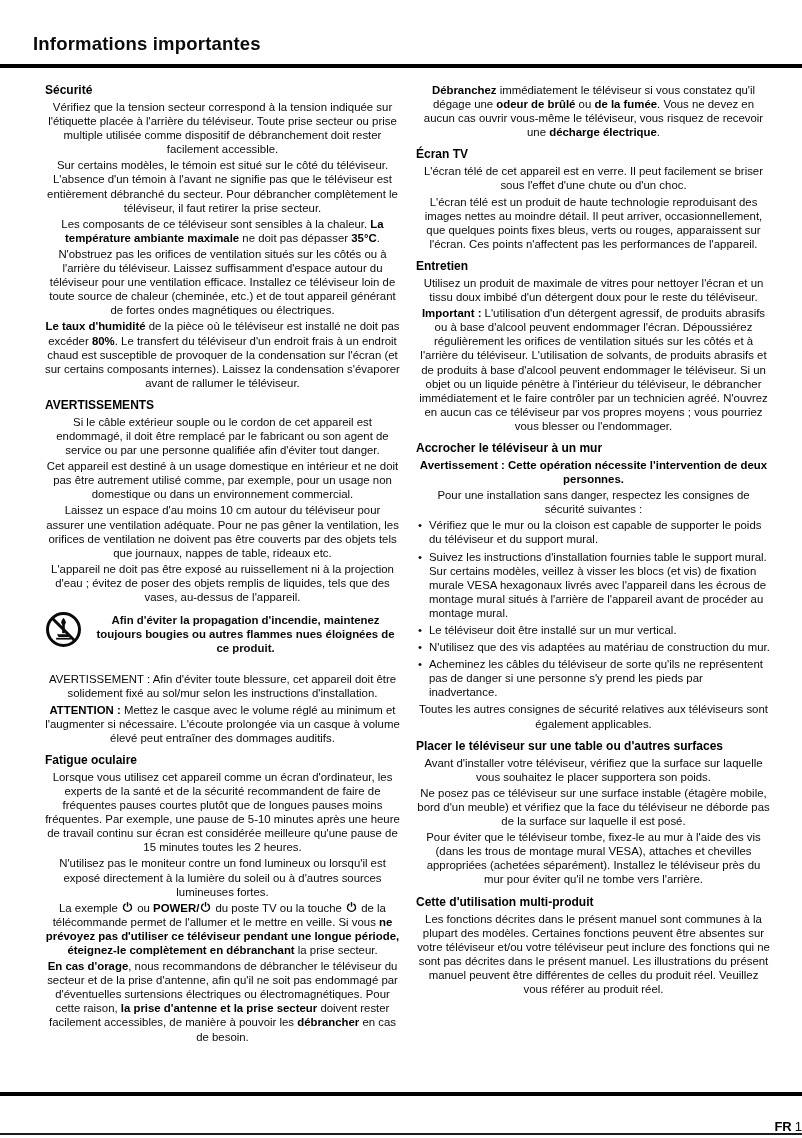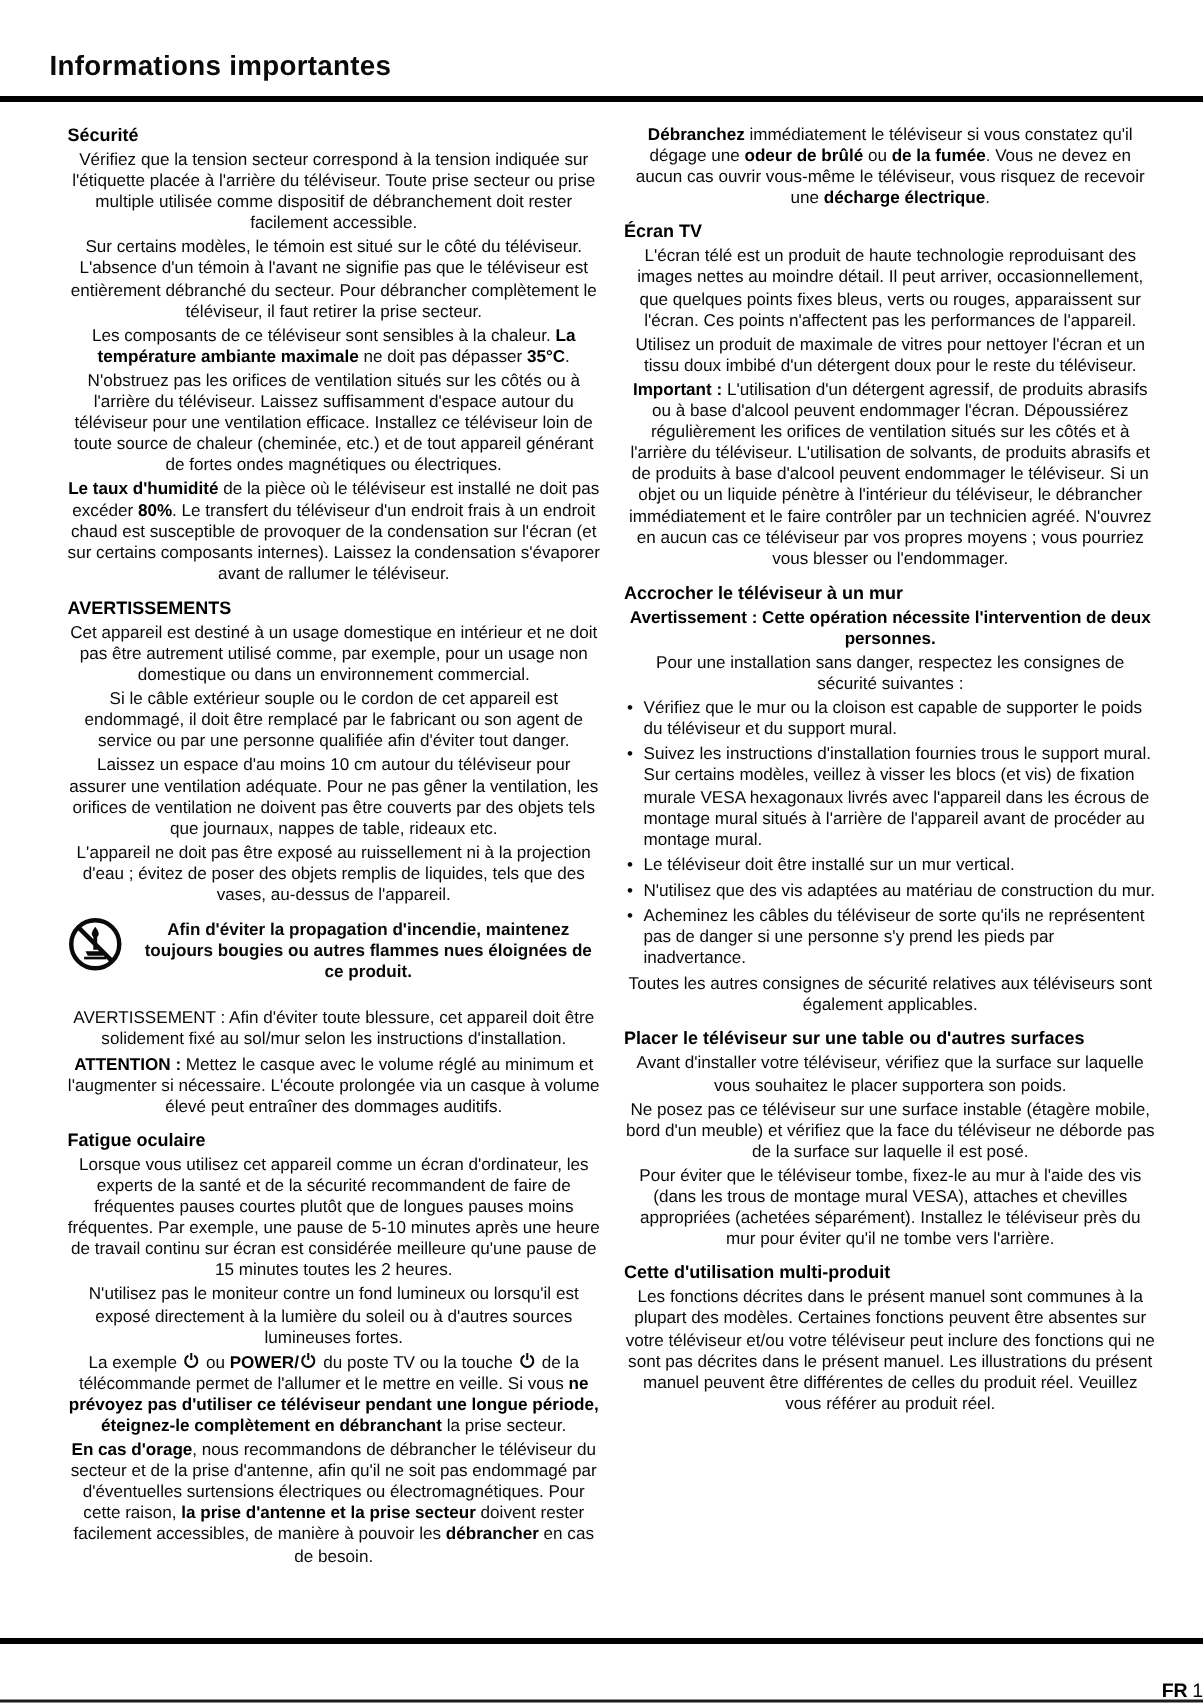--- a/index.html
+++ b/index.html
@@ -103,22 +103,22 @@
         <section class="doc-section">
           <h3 class="sec-heading">Sécurité</h3>
           <p class="para"><span>Vérifiez que la tension secteur correspond à la tension indiquée sur l'étiquette placée à l'arrière du téléviseur. Toute prise secteur ou prise multiple utilisée comme dispositif de débranchement doit rester facilement accessible.</span></p>
           <p class="para"><span>Sur certains modèles, le témoin est situé sur le côté du téléviseur. L'absence d'un témoin à l'avant ne signifie pas que le téléviseur est entièrement débranché du secteur. Pour débrancher complètement le téléviseur, il faut retirer la prise secteur.</span></p>
           <p class="para"><span>Les composants de ce téléviseur sont sensibles à la chaleur. </span><b>La température ambiante maximale</b><span> ne doit pas dépasser </span><b>35°C</b><span>.</span></p>
           <p class="para"><span>N'obstruez pas les orifices de ventilation situés sur les côtés ou à l'arrière du téléviseur. Laissez suffisamment d'espace autour du téléviseur pour une ventilation efficace. Installez ce téléviseur loin de toute source de chaleur (cheminée, etc.) et de tout appareil générant de fortes ondes magnétiques ou électriques.</span></p>
           <p class="para"><b>Le taux d'humidité</b><span> de la pièce où le téléviseur est installé ne doit pas excéder </span><b>80%</b><span>. Le transfert du téléviseur d'un endroit frais à un endroit chaud est susceptible de provoquer de la condensation sur l'écran (et sur certains composants internes). Laissez la condensation s'évaporer avant de rallumer le téléviseur.</span></p>
         </section>
         <section class="doc-section">
           <h3 class="sec-heading">AVERTISSEMENTS</h3>
+          <p class="para"><span>Si le câble extérieur souple ou le cordon de cet appareil est endommagé, il doit être remplacé par le fabricant ou son agent de service ou par une personne qualifiée afin d'éviter tout danger.</span></p>
           <p class="para"><span>Cet appareil est destiné à un usage domestique en intérieur et ne doit pas être autrement utilisé comme, par exemple, pour un usage non domestique ou dans un environnement commercial.</span></p>
-          <p class="para"><span>Si le câble extérieur souple ou le cordon de cet appareil est endommagé, il doit être remplacé par le fabricant ou son agent de service ou par une personne qualifiée afin d'éviter tout danger.</span></p>
           <p class="para"><span>Laissez un espace d'au moins 10 cm autour du téléviseur pour assurer une ventilation adéquate. Pour ne pas gêner la ventilation, les orifices de ventilation ne doivent pas être couverts par des objets tels que journaux, nappes de table, rideaux etc.</span></p>
           <p class="para"><span>L'appareil ne doit pas être exposé au ruissellement ni à la projection d'eau ; évitez de poser des objets remplis de liquides, tels que des vases, au-dessus de l'appareil.</span></p>
           <div class="note">
             <span class="block-icon">
               <svg width="37" height="37" viewBox="0 0 40 40">
                 <path d="M20 7.4 c-1.7 2.5 -2.5 3.7 -2.5 5.1 a2.5 2.5 0 0 0 5 0 c0 -1.4 -0.8 -2.6 -2.5 -5.1 z" fill="currentColor"></path>
                 <rect x="18.6" y="14" width="2.8" height="10" fill="currentColor"></rect>
                 <path d="M13 25 h14 l-1.6 3.2 h-10.8 z" fill="currentColor"></path>
                 <rect x="12" y="29" width="16" height="1.9" fill="currentColor"></rect>
                 <circle cx="20" cy="20" r="17.3" fill="none" stroke="currentColor" stroke-width="3.2"></circle>
@@ -146,33 +146,35 @@
               </svg></span><span> de la télécommande permet de l'allumer et le mettre en veille. Si vous </span><b>ne prévoyez pas d'utiliser ce téléviseur pendant une longue période, éteignez-le complètement en débranchant</b><span> la prise secteur.</span></p>
           <p class="para"><b>En cas d'orage</b><span>, nous recommandons de débrancher le téléviseur du secteur et de la prise d'antenne, afin qu'il ne soit pas endommagé par d'éventuelles surtensions électriques ou électromagnétiques. Pour cette raison, </span><b>la prise d'antenne et la prise secteur</b><span> doivent rester facilement accessibles, de manière à pouvoir les </span><b>débrancher</b><span> en cas de besoin.</span></p>
         </section>
       </div>
     <div class="col" id="col-right">
         <section class="doc-section">
           <p class="para"><b>Débranchez</b><span> immédiatement le téléviseur si vous constatez qu'il dégage une </span><b>odeur de brûlé</b><span> ou </span><b>de la fumée</b><span>. Vous ne devez en aucun cas ouvrir vous-même le téléviseur, vous risquez de recevoir une </span><b>décharge électrique</b><span>.</span></p>
         </section>
         <section class="doc-section">
           <h3 class="sec-heading">Écran TV</h3>
+          <p class="para"><span>L'écran télé de cet appareil est en verre. Il peut facilement se briser sous l'effet d'une chute ou d'un choc.</span></p>
           <p class="para"><span>L'écran télé est un produit de haute technologie reproduisant des images nettes au moindre détail. Il peut arriver, occasionnellement, que quelques points fixes bleus, verts ou rouges, apparaissent sur l'écran. Ces points n'affectent pas les performances de l'appareil.</span></p>
         </section>
         <section class="doc-section">
+          <h3 class="sec-heading">Entretien</h3>
           <p class="para"><span>Utilisez un produit de maximale de vitres pour nettoyer l'écran et un tissu doux imbibé d'un détergent doux pour le reste du téléviseur.</span></p>
           <p class="para"><b>Important :</b><span> L'utilisation d'un détergent agressif, de produits abrasifs ou à base d'alcool peuvent endommager l'écran. Dépoussiérez régulièrement les orifices de ventilation situés sur les côtés et à l'arrière du téléviseur. L'utilisation de solvants, de produits abrasifs et de produits à base d'alcool peuvent endommager le téléviseur. Si un objet ou un liquide pénètre à l'intérieur du téléviseur, le débrancher immédiatement et le faire contrôler par un technicien agréé. N'ouvrez en aucun cas ce téléviseur par vos propres moyens ; vous pourriez vous blesser ou l'endommager.</span></p>
         </section>
         <section class="doc-section">
           <h3 class="sec-heading">Accrocher le téléviseur à un mur</h3>
           <p class="para"><b>Avertissement : Cette opération nécessite l'intervention de deux personnes.</b></p>
           <p class="para"><span>Pour une installation sans danger, respectez les consignes de sécurité suivantes :</span></p>
           <ul class="bullets">
             <li><span>Vérifiez que le mur ou la cloison est capable de supporter le poids du téléviseur et du support mural.</span></li>
-            <li><span>Suivez les instructions d'installation fournies trous le support mural. Sur certains modèles, veillez à visser les blocs (et vis) de fixation murale VESA hexagonaux livrés avec l'appareil dans les écrous de montage mural situés à l'arrière de l'appareil avant de procéder au montage mural.</span></li>
+            <li><span>Suivez les instructions d'installation fournies table le support mural. Sur certains modèles, veillez à visser les blocs (et vis) de fixation murale VESA hexagonaux livrés avec l'appareil dans les écrous de montage mural situés à l'arrière de l'appareil avant de procéder au montage mural.</span></li>
             <li><span>Le téléviseur doit être installé sur un mur vertical.</span></li>
             <li><span>N'utilisez que des vis adaptées au matériau de construction du mur.</span></li>
             <li><span>Acheminez les câbles du téléviseur de sorte qu'ils ne représentent pas de danger si une personne s'y prend les pieds par inadvertance.</span></li>
           </ul>
           <p class="para"><span>Toutes les autres consignes de sécurité relatives aux téléviseurs sont également applicables.</span></p>
         </section>
         <section class="doc-section">
           <h3 class="sec-heading">Placer le téléviseur sur une table ou d'autres surfaces</h3>
           <p class="para"><span>Avant d'installer votre téléviseur, vérifiez que la surface sur laquelle vous souhaitez le placer supportera son poids.</span></p>
           <p class="para"><span>Ne posez pas ce téléviseur sur une surface instable (étagère mobile, bord d'un meuble) et vérifiez que la face du téléviseur ne déborde pas de la surface sur laquelle il est posé.</span></p>

